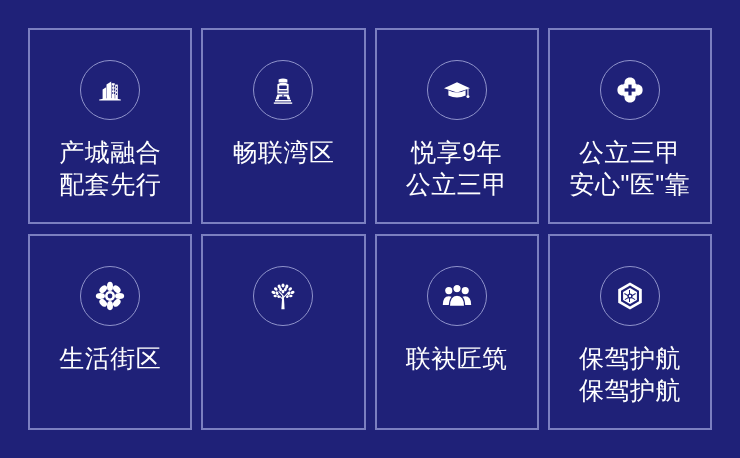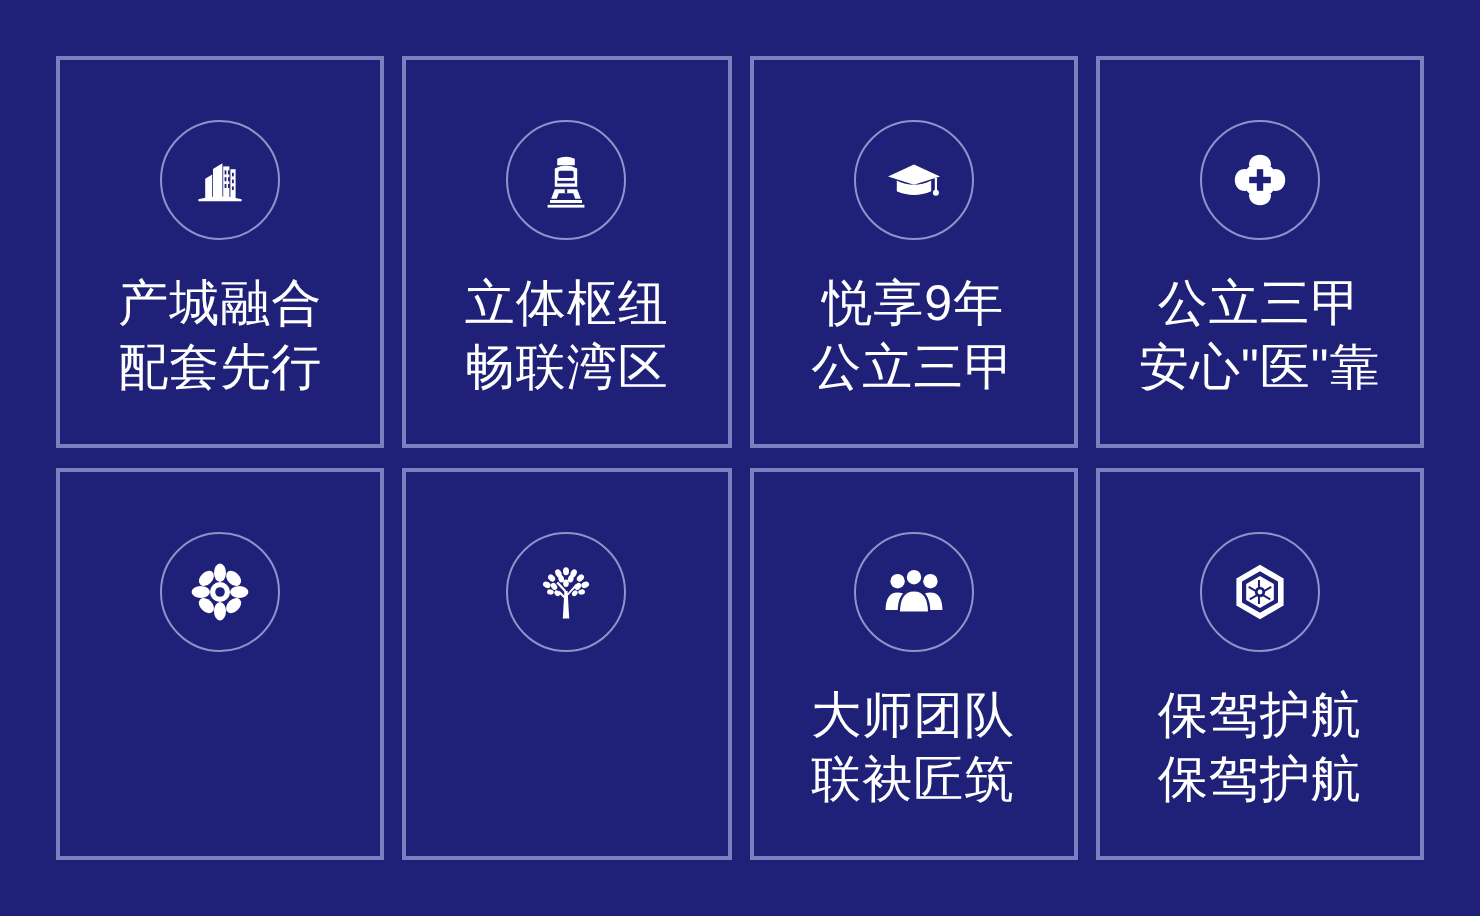--- a/index.html
+++ b/index.html
@@ -121,21 +121,20 @@
           <rect x="7.8" y="29.4" width="18.4" height="1.4"></rect>
         </g>
         <g fill="#1f2178">
           <rect x="13.2" y="12.4" width="7.6" height="3.6" rx="0.8"></rect>
           <rect x="12.6" y="17.4" width="8.8" height="1.3"></rect>
           <rect x="16.4" y="21.6" width="1.2" height="2.0"></rect>
         </g>
       </svg>
     </div>
     <div class="card-text">
-      <span class="line">立体枢纽</span>
       <span class="line">畅联湾区</span>
     </div>
   </div>
 
   <div class="feature-card">
     <div class="icon-circle">
       <svg width="34" height="34" viewBox="0 0 34 34" aria-hidden="true">
         <g fill="#ffffff">
           <path d="M17 9.2 L30 15.2 L17 19.4 L4 15.2 Z"></path>
           <path d="M8.4 17.2 Q17 21.6 25.6 17.2 L25.6 22.6 Q17 26.4 8.4 22.6 Z"></path>
@@ -185,20 +184,21 @@
             <ellipse cx="23.8" cy="10.2" rx="3.0" ry="4.4" transform="rotate(-45 23.8 10.2)"></ellipse>
             <ellipse cx="10.2" cy="23.8" rx="3.0" ry="4.4" transform="rotate(-45 10.2 23.8)"></ellipse>
             <ellipse cx="23.8" cy="23.8" rx="3.0" ry="4.4" transform="rotate(45 23.8 23.8)"></ellipse>
           </g>
           <circle cx="17" cy="17" r="5.0"></circle>
         </g>
         <circle cx="17" cy="17" r="2.4" fill="#1f2178"></circle>
       </svg>
     </div>
     <div class="card-text">
+      <span class="line">生活街区</span>
     </div>
   </div>
 
   <div class="feature-card">
     <div class="icon-circle">
       <svg width="34" height="34" viewBox="0 0 34 34" aria-hidden="true">
         <g fill="#ffffff">
           <path d="M16.2 16.5 L17.8 16.5 L18.6 30.2 L15.4 30.2 Z"></path>
           <path d="M17 17.8 L12.2 12.6 L13.1 11.9 L17 16.1 Z"></path>
           <path d="M17 18.6 L21.9 13.0 L22.8 13.8 L17 19.8 Z"></path>
@@ -233,21 +233,20 @@
           <circle cx="8.8" cy="11.6" r="3.6"></circle>
           <path d="M2.8 26.0 Q2.8 17.2 8.8 17.2 Q14.8 17.2 14.8 26.0 Z"></path>
           <circle cx="25.2" cy="11.6" r="3.6"></circle>
           <path d="M19.2 26.0 Q19.2 17.2 25.2 17.2 Q31.2 17.2 31.2 26.0 Z"></path>
           <circle cx="17" cy="9.6" r="4.2" stroke="#1f2178" stroke-width="1.2"></circle>
           <path d="M9.4 27.4 Q9.4 16.2 17 16.2 Q24.6 16.2 24.6 27.4 Z" stroke="#1f2178" stroke-width="1.2"></path>
         </g>
       </svg>
     </div>
     <div class="card-text">
-      <span class="line">大师团队</span>
       <span class="line">联袂匠筑</span>
     </div>
   </div>
 
   <div class="feature-card">
     <div class="icon-circle">
       <svg width="34" height="34" viewBox="0 0 34 34" aria-hidden="true">
         <g fill="#ffffff">
           <path d="M17 3.4 L28.8 10.2 L28.8 23.8 L17 30.6 L5.2 23.8 L5.2 10.2 Z"></path>
         </g>

